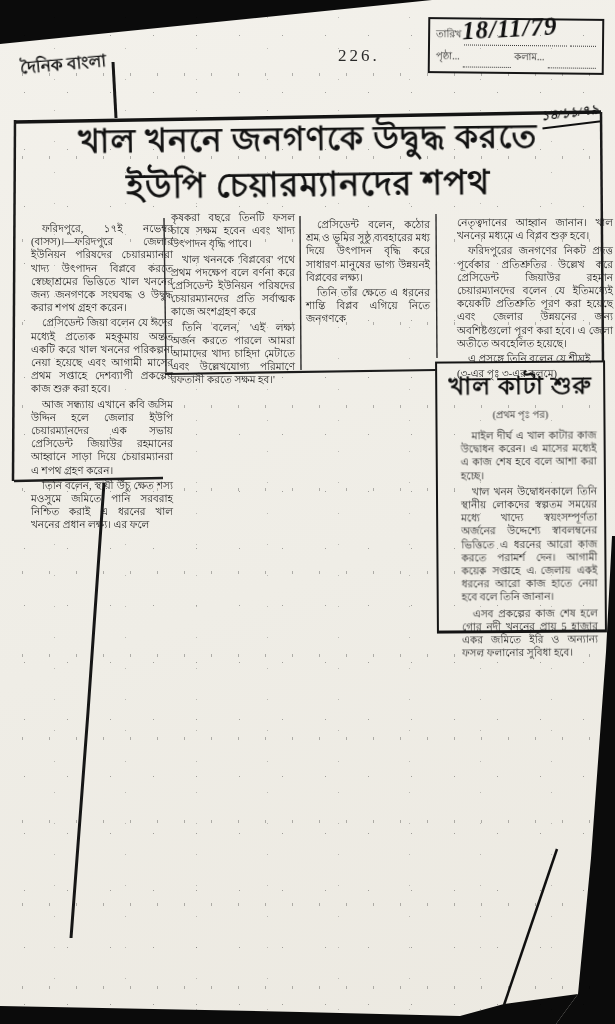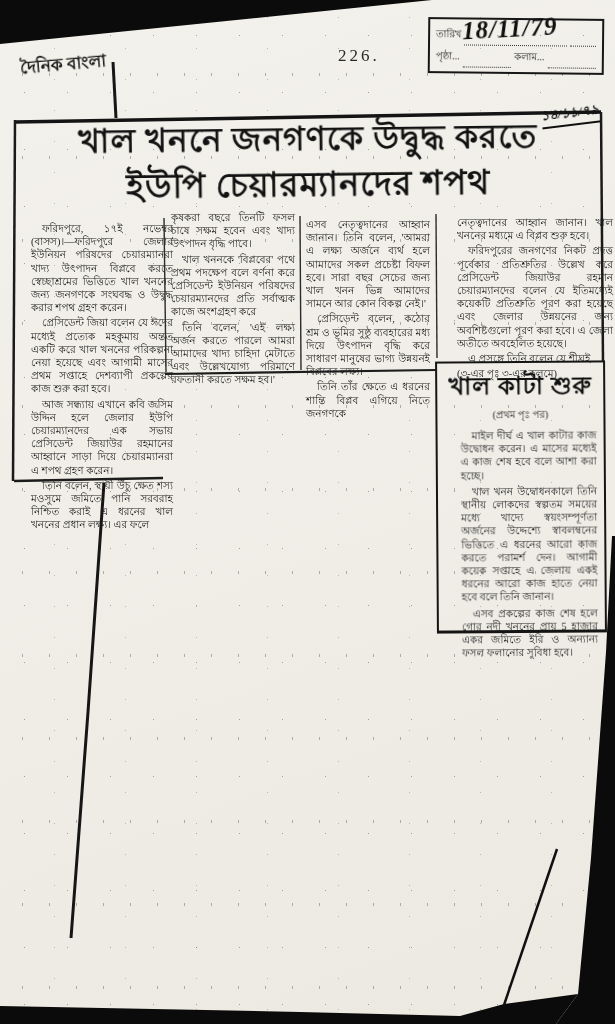--- a/index.html
+++ b/index.html
@@ -126,21 +126,20 @@
   <p>তিনি বলেন, স্থায়ী উঁচু ক্ষেত শস্য মওসুমে জমিতে পানি সরবরাহ নিশ্চিত করাই এ ধরনের খাল খননের প্রধান লক্ষ্য। এর ফলে</p>
 </div>
 
 <div class="col col2">
   <p class="nofirst">কৃষকরা বছরে তিনটি ফসল চাষে সক্ষম হবেন এবং খাদ্য উৎপাদন বৃদ্ধি পাবে।</p>
   <p>খাল খননকে 'বিপ্লবের' পথে প্রথম পদক্ষেপ বলে বর্ণনা করে প্রেসিডেন্ট ইউনিয়ন পরিষদের চেয়ারম্যানদের প্রতি সর্বাত্মক কাজে অংশগ্রহণ করে</p>
   <p>তিনি বলেন, 'এই লক্ষ্য অর্জন করতে পারলে আমরা আমাদের খাদ্য চাহিদা মেটাতে এবং উল্লেখযোগ্য পরিমাণে রফতানী করতে সক্ষম হব।'</p>
 </div>
 
 <div class="col col3">
-  <p class="nofirst">এসব নেতৃত্বদানের আহ্বান জানান। তিনি বলেন, 'আমরা এ লক্ষ্য অর্জনে ব্যর্থ হলে আমাদের সকল প্রচেষ্টা বিফল হবে। সারা বছর সেচের জন্য খাল খনন ভিন্ন আমাদের সামনে আর কোন বিকল্প নেই।'</p>
   <p>প্রেসিডেন্ট বলেন, কঠোর শ্রম ও ভূমির সুষ্ঠু ব্যবহারের মধ্য দিয়ে উৎপাদন বৃদ্ধি করে সাধারণ মানুষের ভাগ্য উন্নয়নই বিপ্লবের লক্ষ্য।</p>
   <p>তিনি তাঁর ক্ষেতে এ ধরনের শান্তি বিপ্লব এগিয়ে নিতে জনগণকে</p>
 </div>
 
 <div class="col col4">
   <p class="nofirst">নেতৃত্বদানের আহ্বান জানান। খাল খননের মধ্যমে এ বিপ্লব শুরু হবে।</p>
   <p>ফরিদপুরের জনগণের নিকট প্রদত্ত পূর্বেকার প্রতিশ্রুতির উল্লেখ করে প্রেসিডেন্ট জিয়াউর রহমান চেয়ারম্যানদের বলেন যে ইতিমধ্যেই কয়েকটি প্রতিশ্রুতি পূরণ করা হয়েছে এবং জেলার উন্নয়নের জন্য অবশিষ্টগুলো পূরণ করা হবে। এ জেলা অতীতে অবহেলিত হয়েছে।</p>
   <p>এ প্রসঙ্গে তিনি বলেন যে শীঘ্রই</p>
   <p class="jumpnote">(৩-এর পৃঃ ৩-এর কলমে)</p>
 </div>

